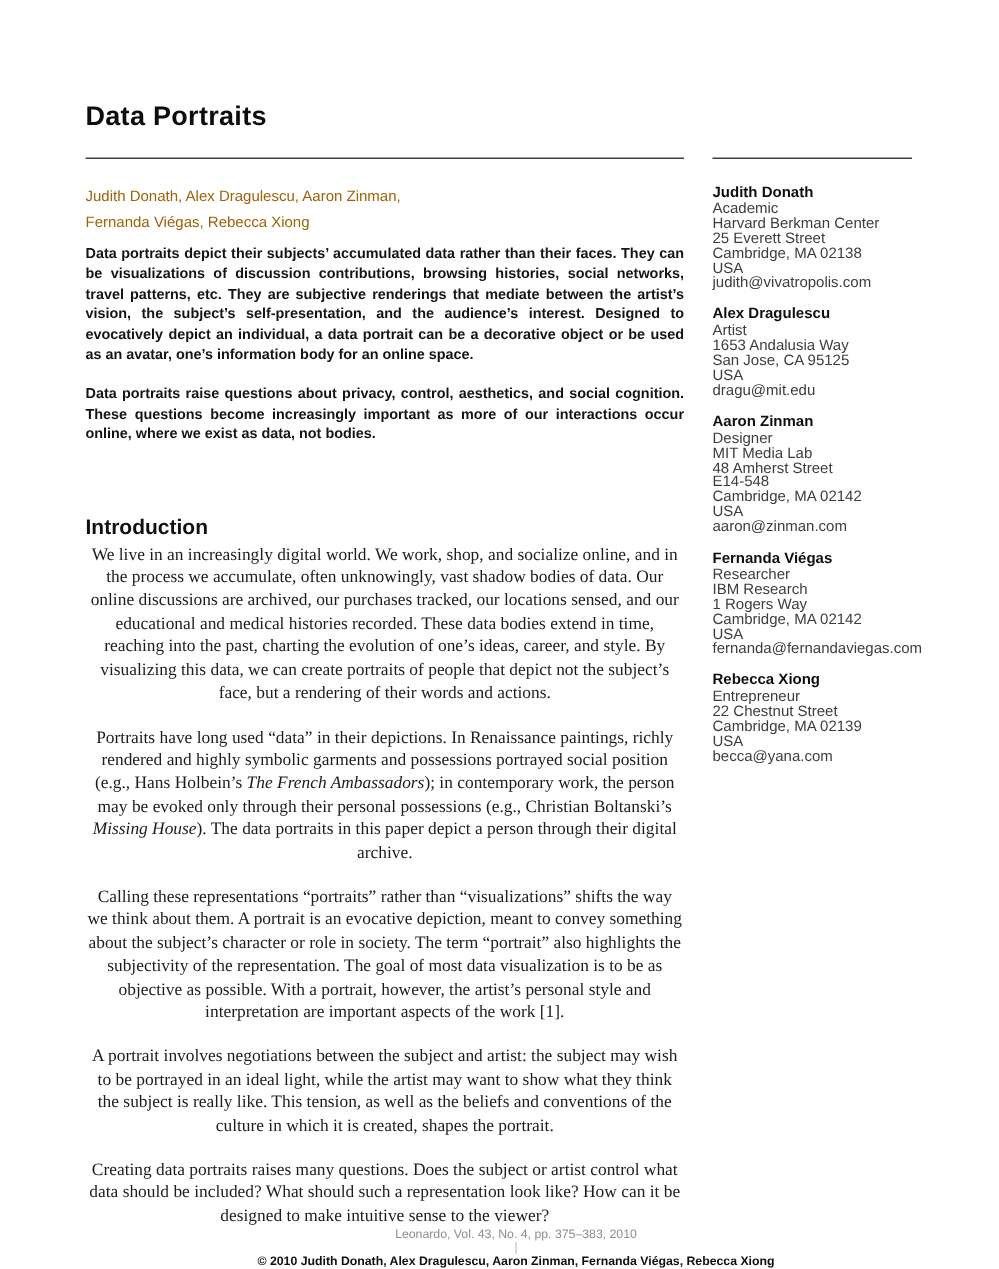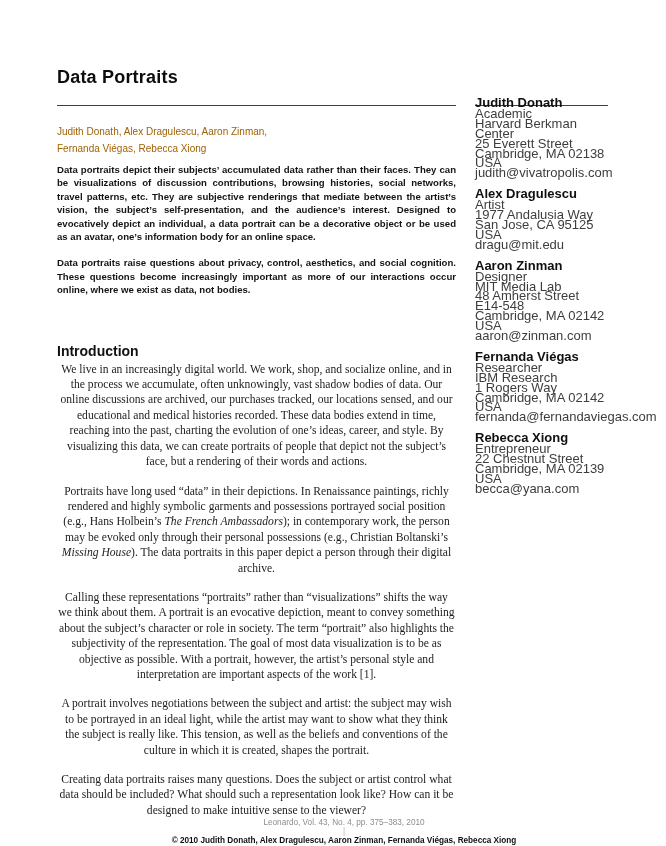--- a/index.html
+++ b/index.html
@@ -56,22 +56,22 @@
     font-family:"Liberation Serif", serif;
     font-size:11.6px; line-height:15.4px;
     color:#1c1c1c;
     text-align:center;
   }
   .bodytext { margin-top:3px; }
   .it { font-style:italic; }
 
   
   .side-col {
-    position:absolute; left:475px; top:98px; width:133px;
-    font-size:13px; line-height:9.9px; color:#3d3d3d;
+    position:absolute; left:475px; top:124px; width:133px;
+    font-size:10px; line-height:9.9px; color:#3d3d3d;
   }
   .side-author { margin-bottom:11px; }
   .side-author .a-name { font-weight:bold; color:#0f0f0f; margin-bottom:1px; }
 
   
   .footer {
     position:absolute; left:78px; top:818px; width:532px; height:16px;
     display:flex; align-items:center;
     font-size:8.2px; white-space:nowrap;flex-direction:column;
   }
@@ -126,21 +126,21 @@
           <div>25 Everett Street</div>
           <div>Cambridge, MA 02138</div>
           <div>USA</div>
           <div>judith@vivatropolis.com</div>
         </div>
     </div>
     <div class="side-author">
       <div class="a-name">Alex Dragulescu</div>
       <div class="a-lines">
           <div>Artist</div>
-          <div>1977 Andalusia Way</div>
+          <div>1653 Andalusia Way</div>
           <div>San Jose, CA 95125</div>
           <div>USA</div>
           <div>dragu@mit.edu</div>
         </div>
     </div>
     <div class="side-author">
       <div class="a-name">Aaron Zinman</div>
       <div class="a-lines">
           <div>Designer</div>
           <div>MIT Media Lab</div>

